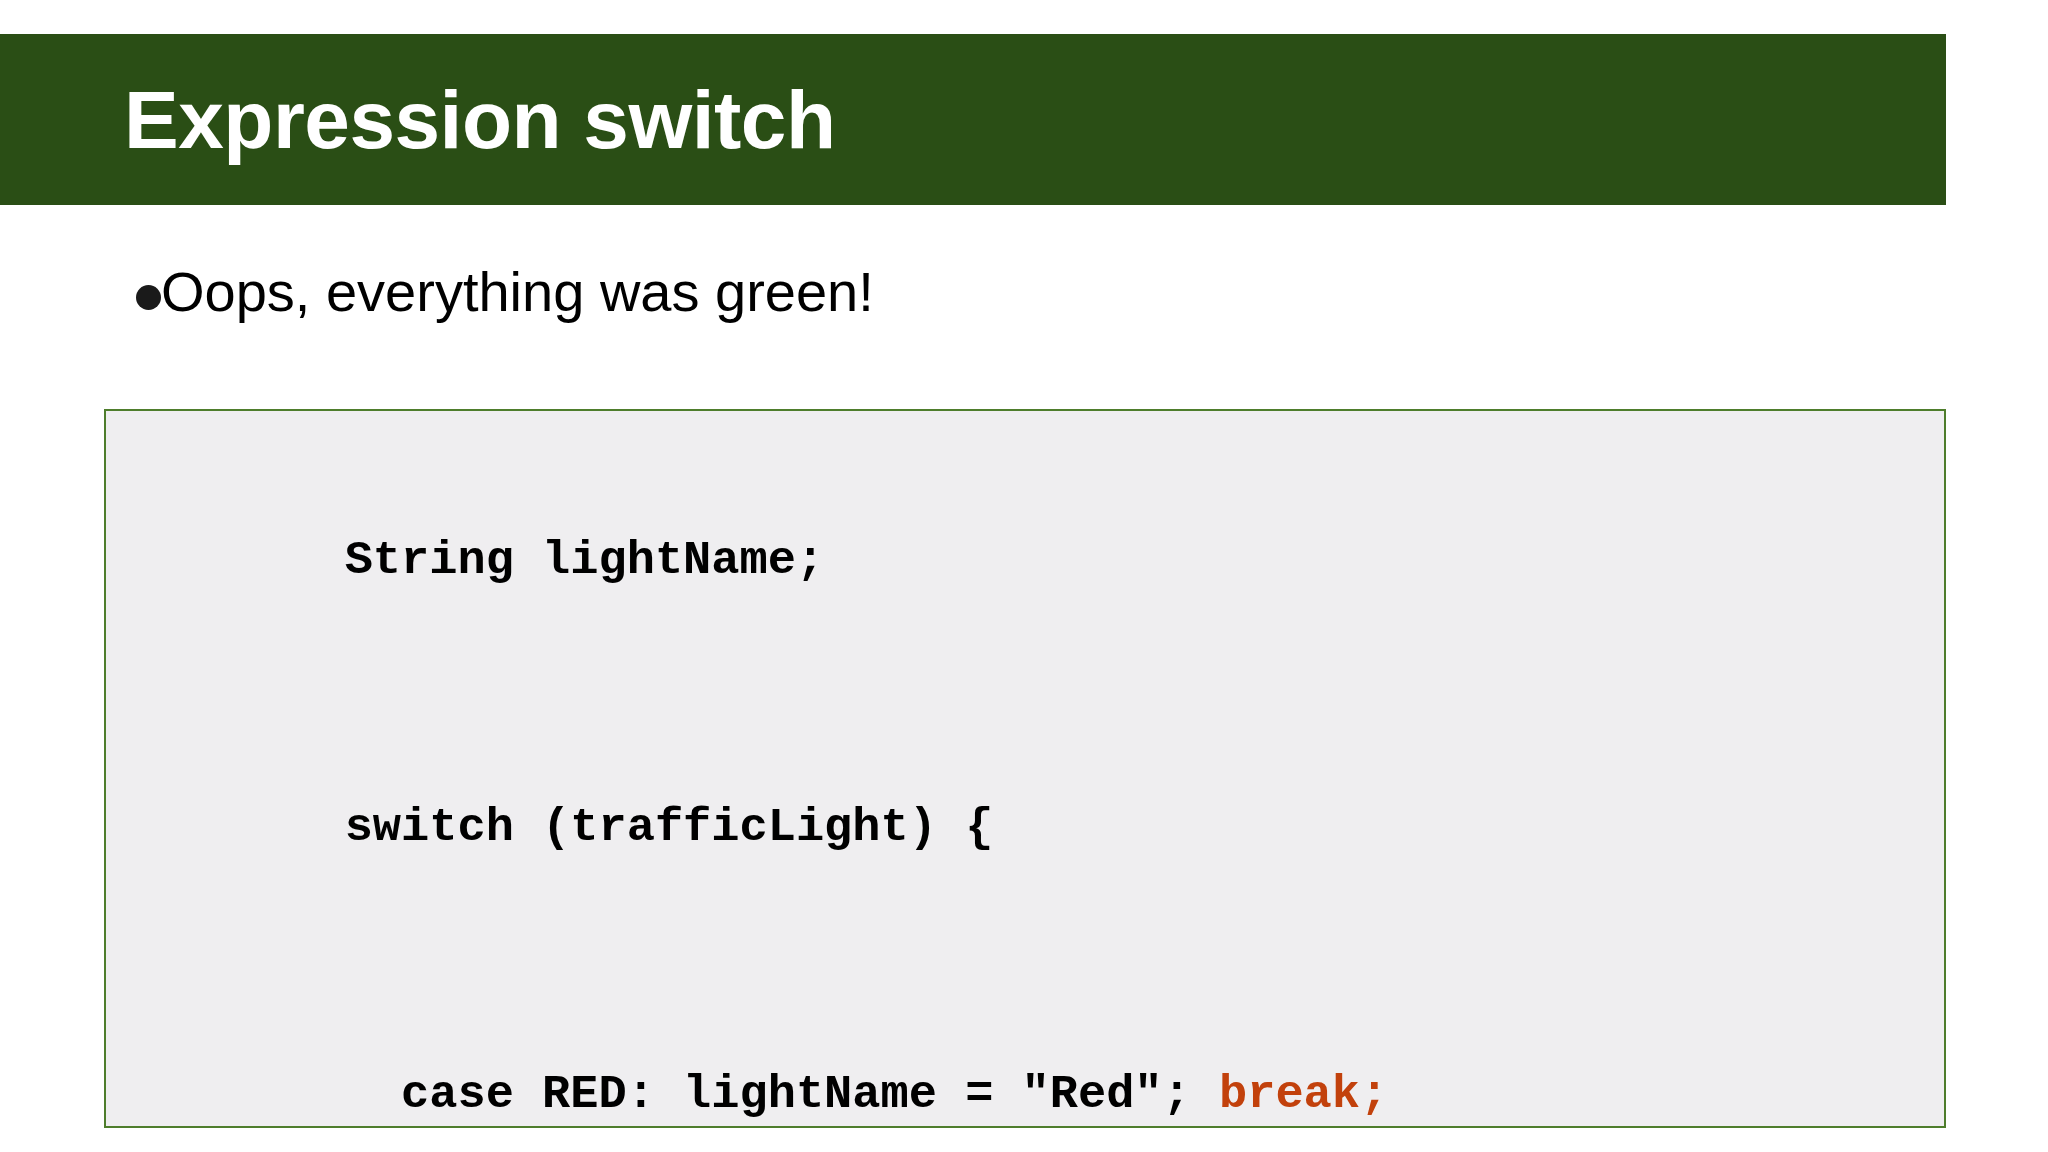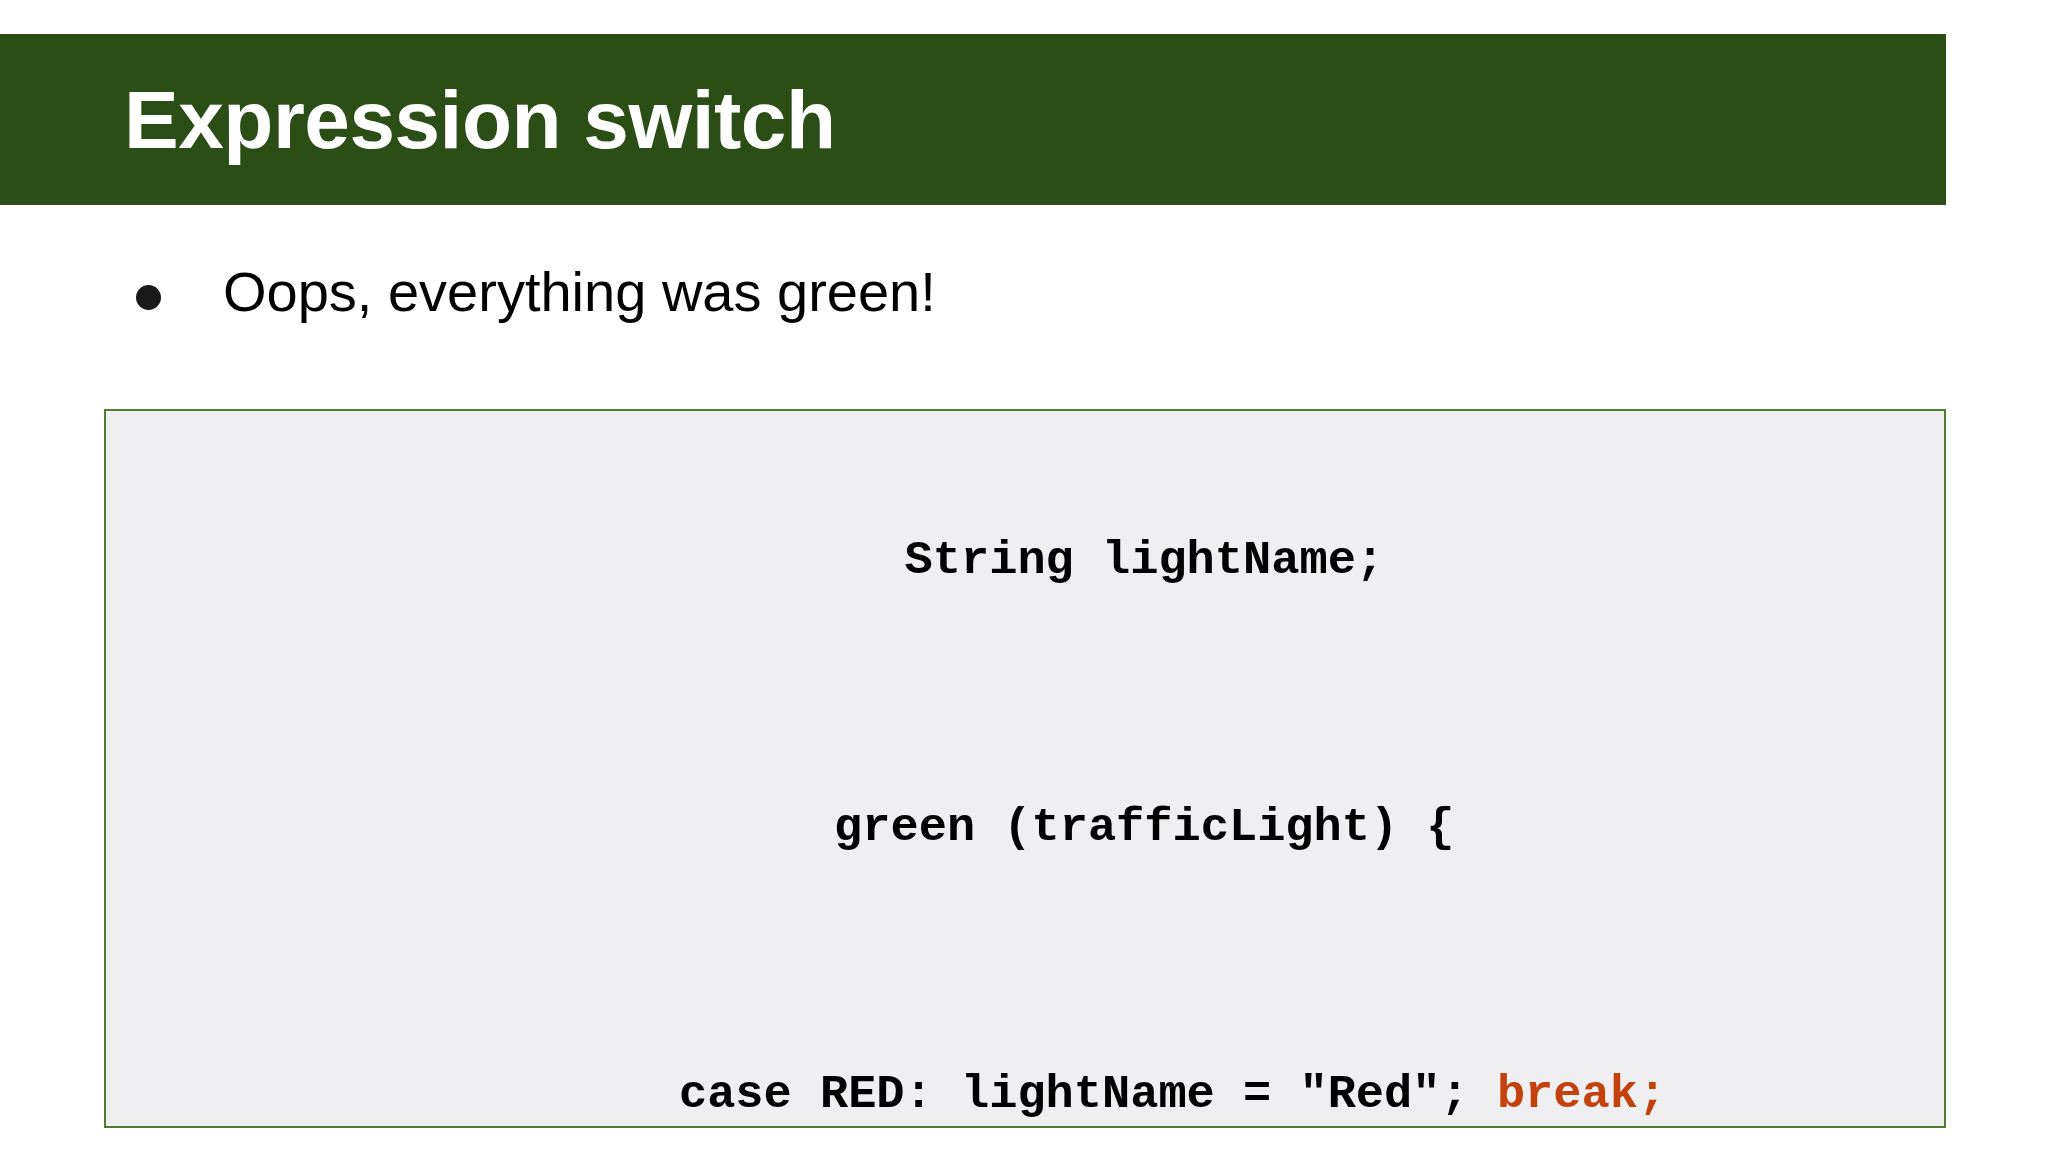--- a/index.html
+++ b/index.html
@@ -58,21 +58,20 @@
   }
   .bullet-marker {
     width: 25px;
     height: 25px;
     border-radius: 50%;
     background: #1a1a1a;
     flex: 0 0 auto;
     margin-top: 27px;
   }
   .bullet-text {
-    margin-left: 62px;
     color: #000000;
     font-family: "Liberation Sans", sans-serif;
     font-weight: normal;
     font-size: 56px;
     line-height: 1.2;
     white-space: nowrap;
   }
 
   
   .code-box {
@@ -93,21 +92,20 @@
     right: 0;
   }
   .code-line {
     font-family: "Liberation Mono", "DejaVu Sans Mono", monospace;
     font-weight: bold;
     font-size: 47px;
     line-height: 89px;
     color: #000000;
     white-space: pre;
     letter-spacing: 0px;
-    text-align: center;
   }
   .tok-red {
     color: #c2410c;
   }
 </style>
 </head>
 <body>
 
 <div class="slide">
 
@@ -121,21 +119,21 @@
   </div>
 
   <div class="code-box">
     <div class="code-inner">
 
       <div class="code-line">
         <span>String lightName;</span><span class="tok-red"></span>
       </div>
 
       <div class="code-line">
-        <span>green (trafficLight) {</span><span class="tok-red"></span>
+        <span>switch (trafficLight) {</span><span class="tok-red"></span>
       </div>
 
       <div class="code-line">
         <span>  case RED: lightName = "Red"; </span><span class="tok-red">break;</span>
       </div>
 
     </div>
   </div>
 
 </div>

